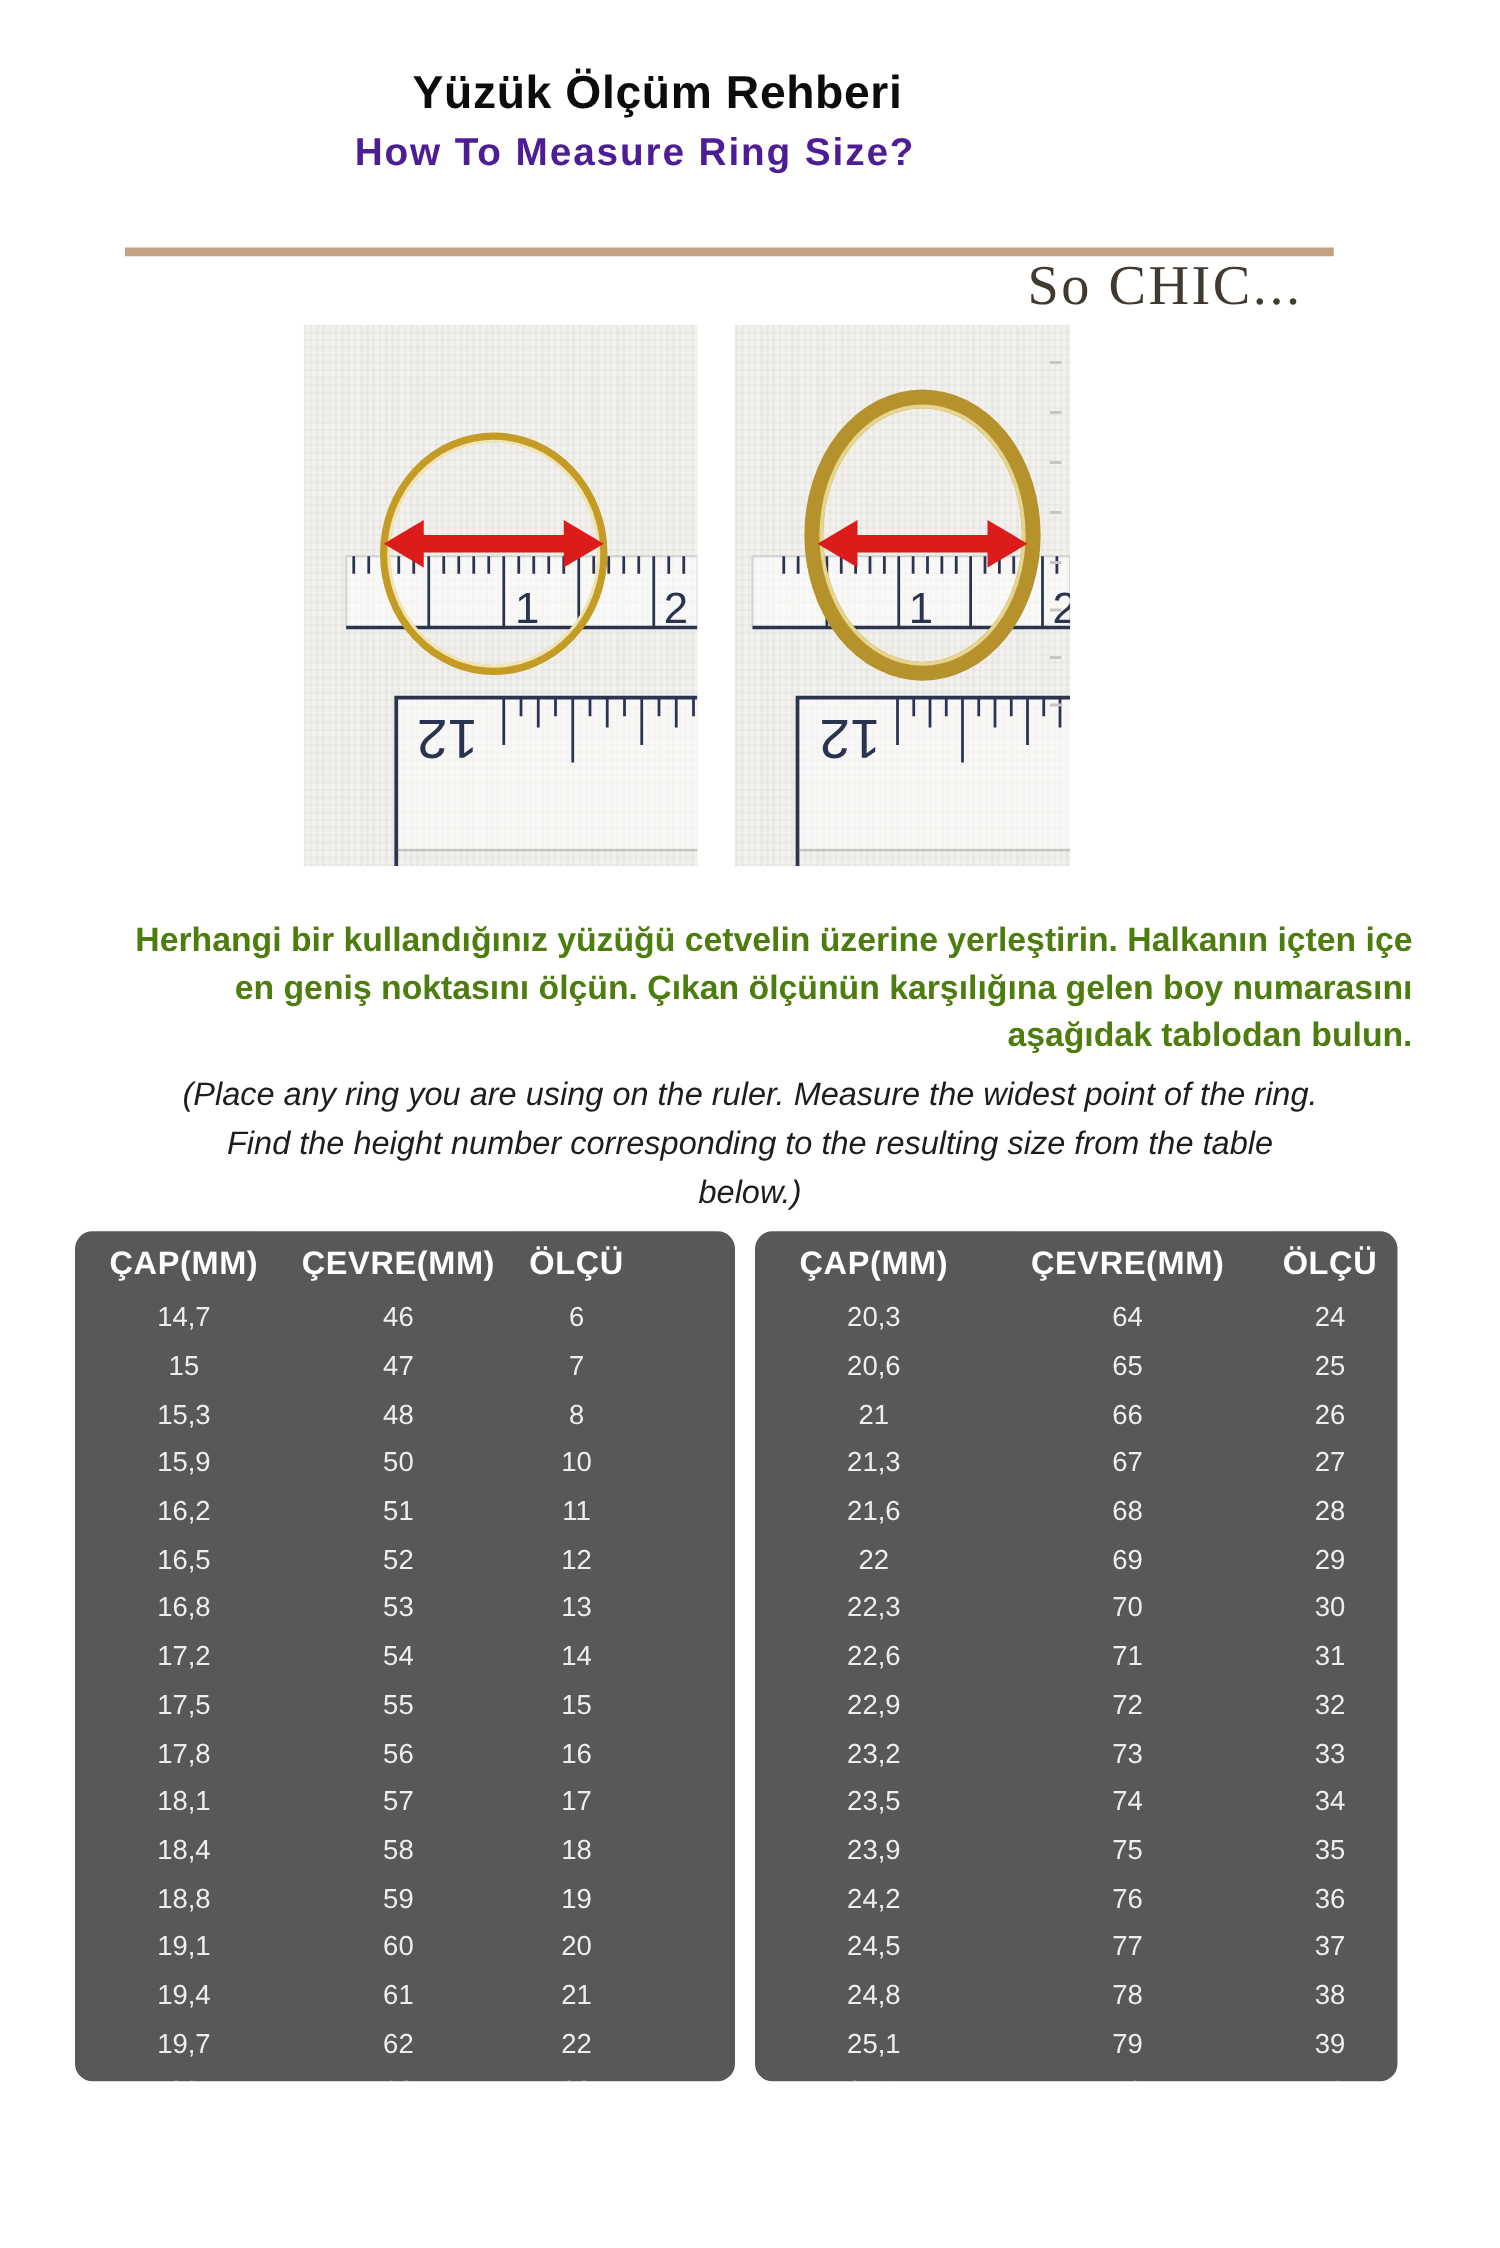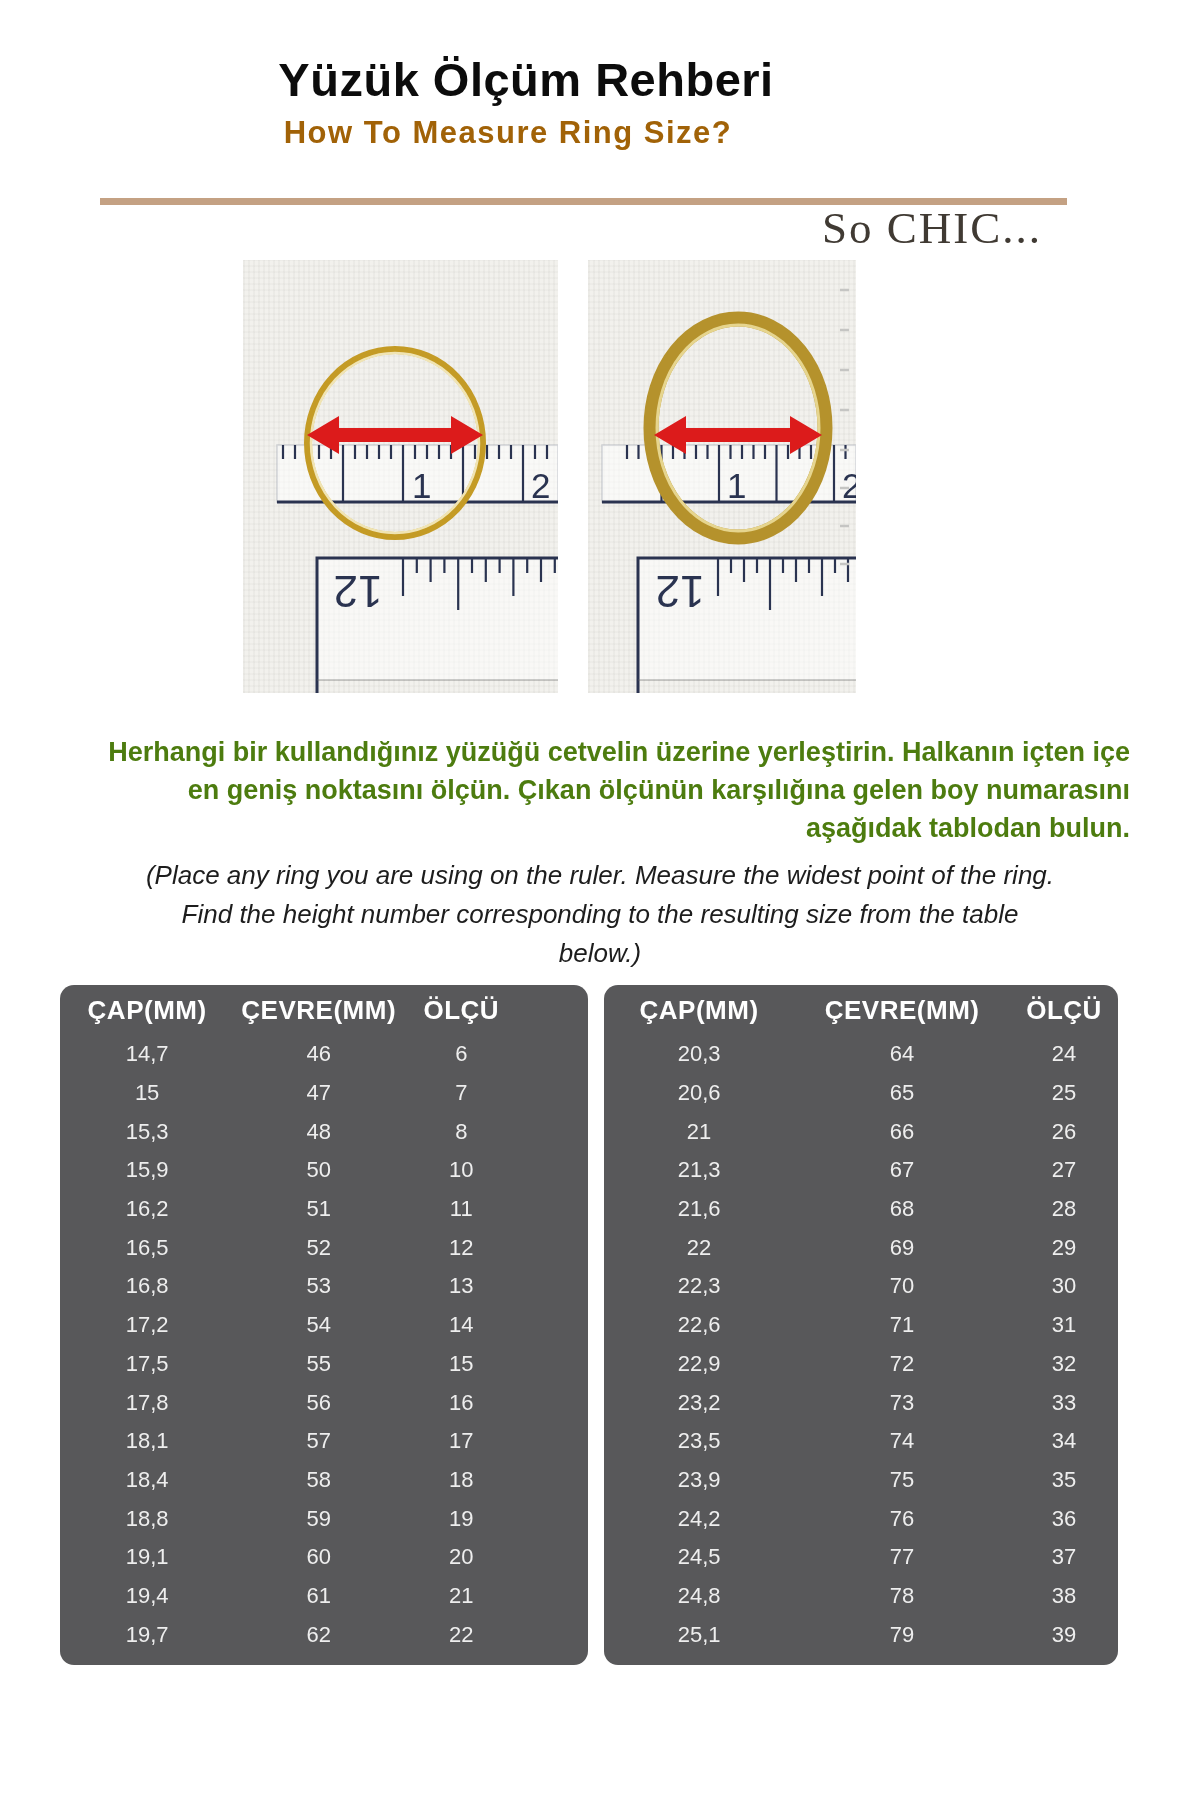--- a/index.html
+++ b/index.html
@@ -1,22 +1,22 @@
 <!DOCTYPE html>
 <html><head>
 <meta charset="utf-8">
 <style>
   html,body{margin:0;padding:0;background:#ffffff;}
   .page{
     position:relative;width:1200px;height:1798px;background:#ffffff;
     font-family:"Liberation Sans",sans-serif;overflow:hidden;
   }
   .heading{position:absolute;top:54px;left:0;width:1016px;text-align:center;}
-  .title{font-size:47px;font-weight:bold;color:#0c0c0c;letter-spacing:0.5px;line-height:1.1;padding-left:36px;}
-  .subtitle{margin-top:9px;font-size:31px;font-weight:bold;color:#a16207;letter-spacing:1.5px;}
+  .title{font-size:37px;font-weight:bold;color:#0c0c0c;letter-spacing:0.5px;line-height:1.1;padding-left:36px;}
+  .subtitle{margin-top:9px;font-size:31px;font-weight:bold;color:#4c1d95;letter-spacing:1.5px;}
   .divider{position:absolute;top:198px;left:100px;width:967px;height:7px;background:#c4a183;}
   .brand{
     position:absolute;top:202px;left:798px;width:340px;
     font-family:"Liberation Serif",serif;font-size:45px;color:#403a33;letter-spacing:2px;white-space:nowrap;margin-left:24px;
   }
   .photo{
     position:absolute;top:260px;height:433px;overflow:hidden;
     background-color:#f2f1ed;
     background-image:
       repeating-linear-gradient(90deg, rgba(120,120,112,0.055) 0 2px, transparent 2px 5px),

